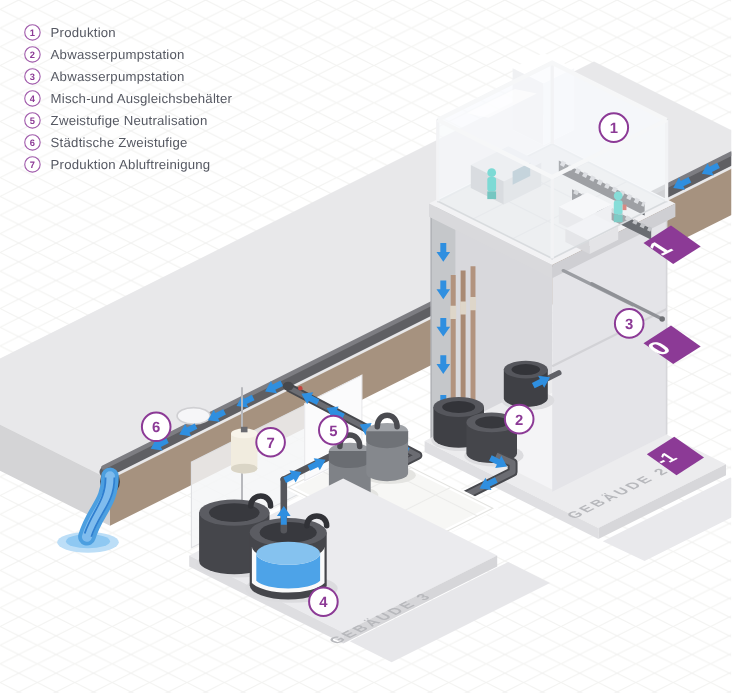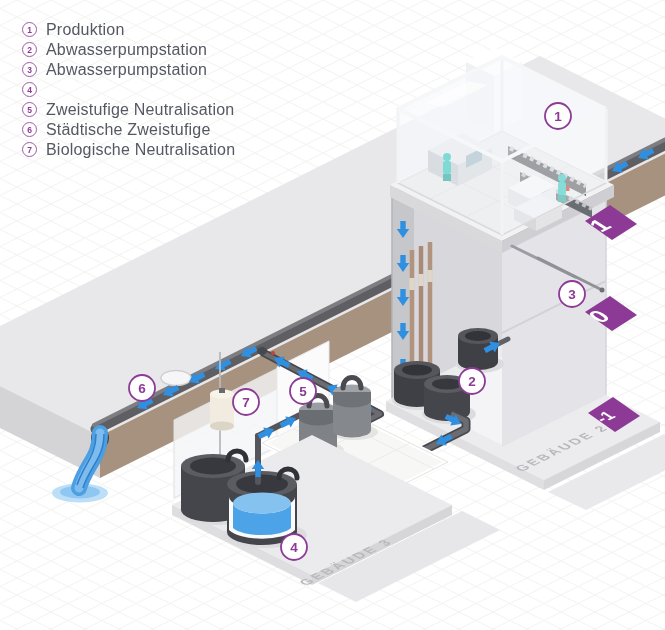--- a/index.html
+++ b/index.html
@@ -10,21 +10,21 @@
   }
   .scene{position:absolute;left:0;top:0;}
   
   .legend{position:absolute;left:22px;top:23px;z-index:5;}
   .legend-item{display:flex;align-items:center;margin-bottom:7px;height:13px;}
   .lnum{
     box-sizing:border-box;width:15px;height:15px;border:1.3px solid #a05aab;border-radius:50%;
     color:#8c3a96;font-size:8.5px;font-weight:bold;display:flex;align-items:center;justify-content:center;
     margin-right:9px;background:#fff;flex:0 0 15px;
   }
-  .llab{font-size:16px;color:#555862;letter-spacing:.2px;white-space:nowrap;}
+  .llab{font-size:12px;color:#555862;letter-spacing:.2px;white-space:nowrap;}
   
   .mk{fill:#ffffff;stroke:#8c3a96;stroke-width:1.8;}
   .mkt{fill:#8c3a96;font:600 13.5px "Liberation Sans",sans-serif;text-anchor:middle;}
   .lvt{fill:#ffffff;font:bold 24px "Liberation Sans",sans-serif;text-anchor:middle;}
   .lvt2{fill:#ffffff;font:bold 17px "Liberation Sans",sans-serif;text-anchor:middle;}
   .bld{fill:#b7b8bc;font:bold 13px "Liberation Sans",sans-serif;letter-spacing:2.5px;}
 </style>
 </head>
 <body>
 
@@ -345,28 +345,29 @@
   <div class="legend-item">
     <span class="lnum">2</span>
     <span class="llab">Abwasserpumpstation</span>
   </div>
   <div class="legend-item">
     <span class="lnum">3</span>
     <span class="llab">Abwasserpumpstation</span>
   </div>
   <div class="legend-item">
     <span class="lnum">4</span>
+    <span class="llab">Misch-und Ausgleichsbehälter</span>
   </div>
   <div class="legend-item">
     <span class="lnum">5</span>
     <span class="llab">Zweistufige Neutralisation</span>
   </div>
   <div class="legend-item">
     <span class="lnum">6</span>
     <span class="llab">Städtische Zweistufige</span>
   </div>
   <div class="legend-item">
     <span class="lnum">7</span>
-    <span class="llab">Biologische Neutralisation</span>
+    <span class="llab">Produktion Abluftreinigung</span>
   </div>
 </div>
 
 </div>
 
 </body></html>

